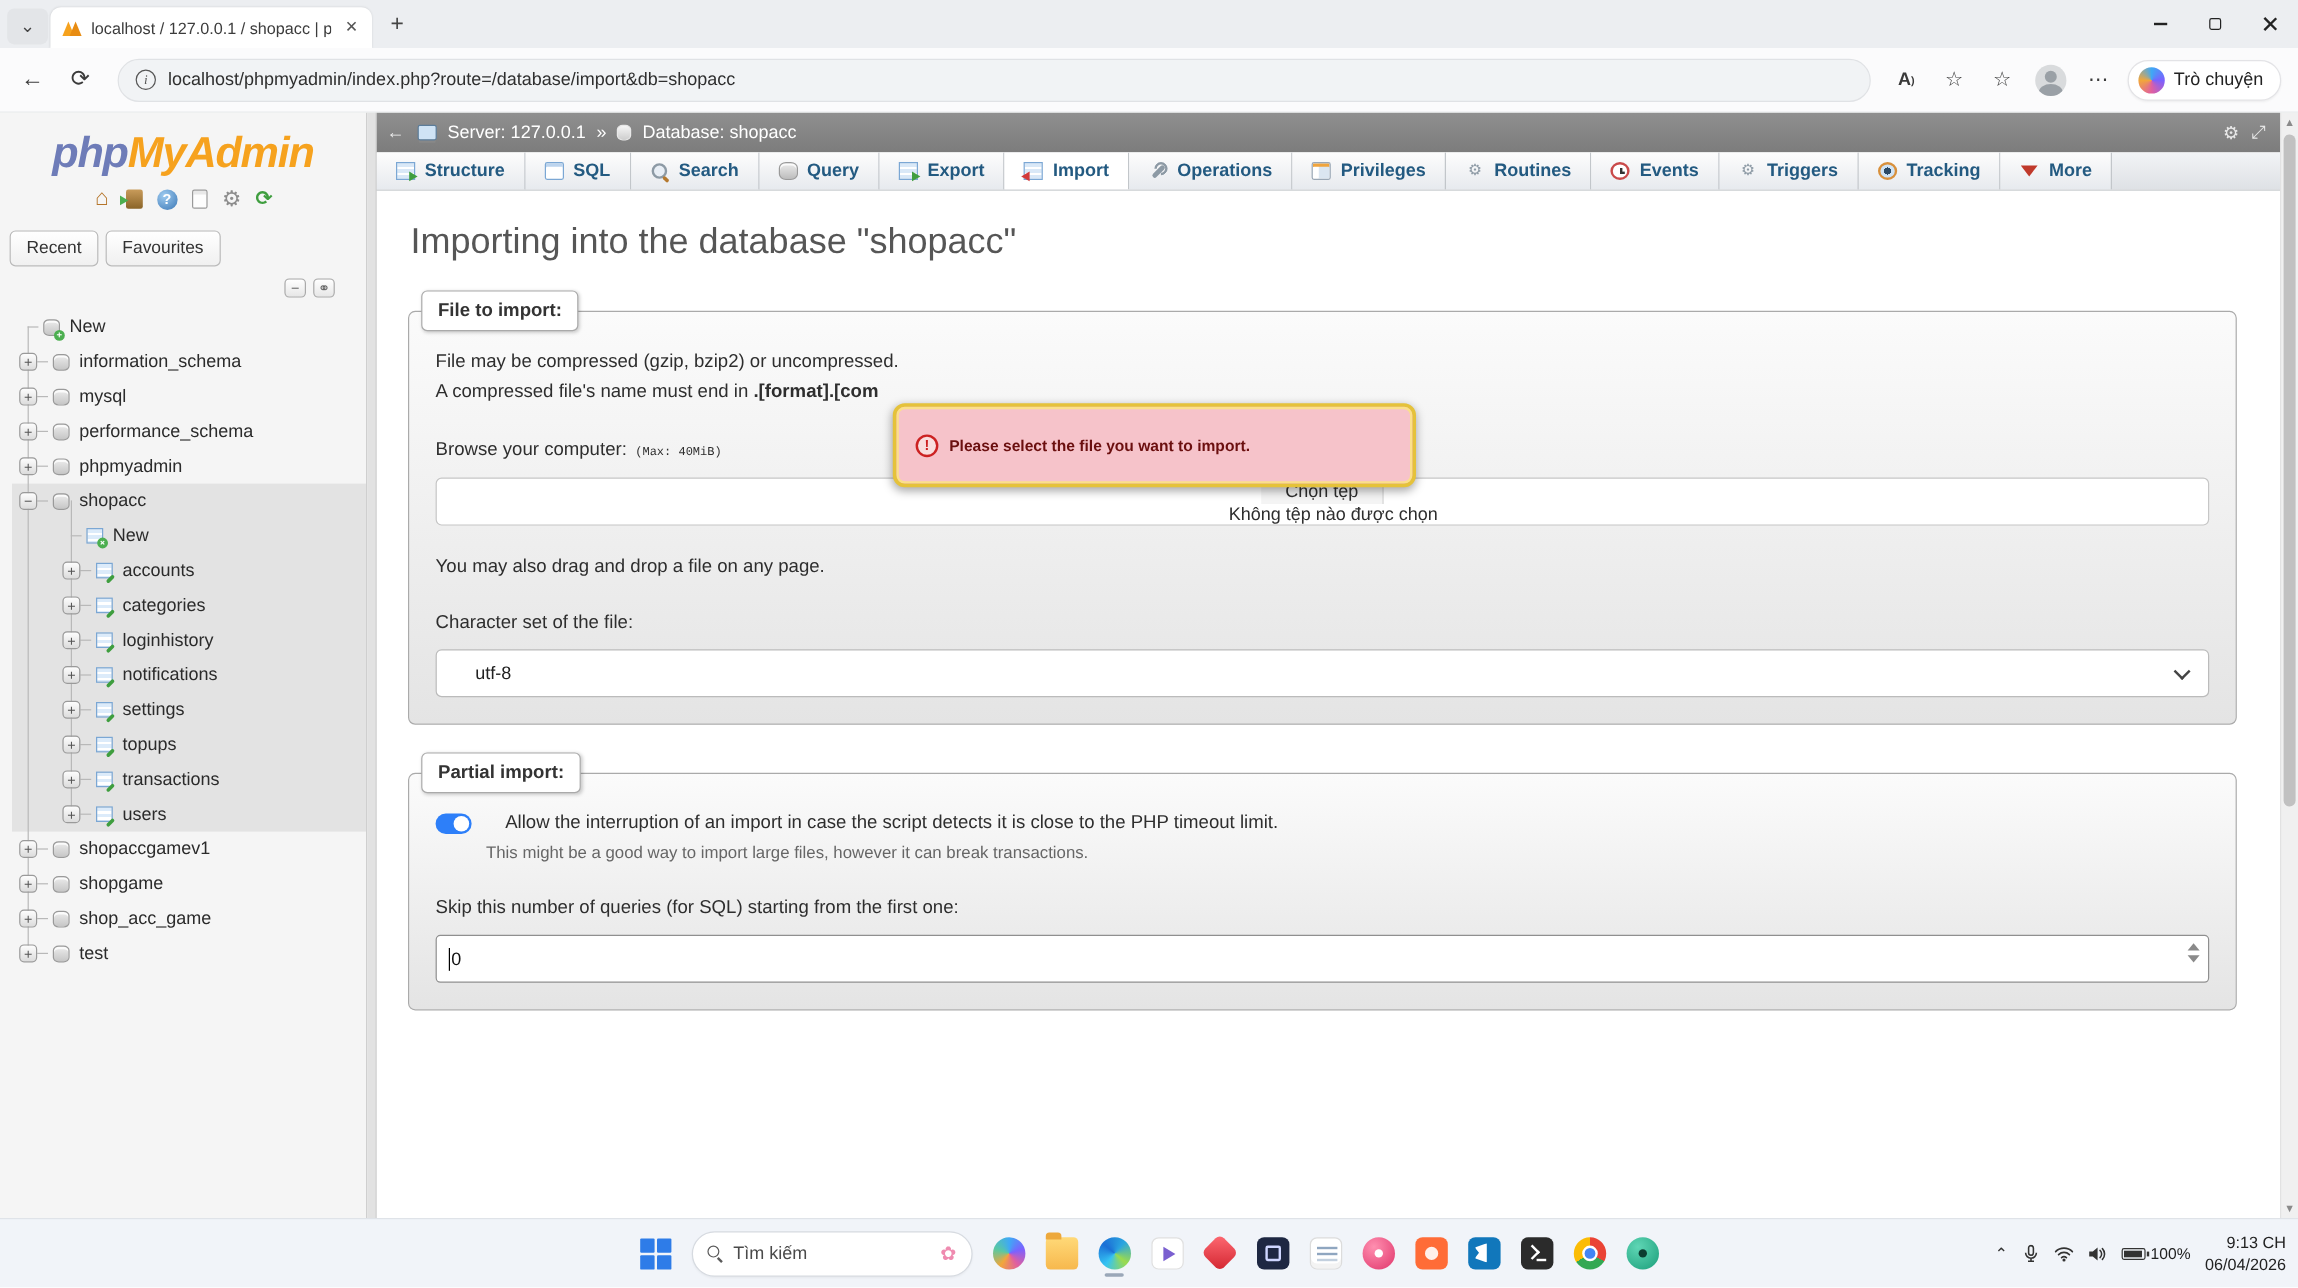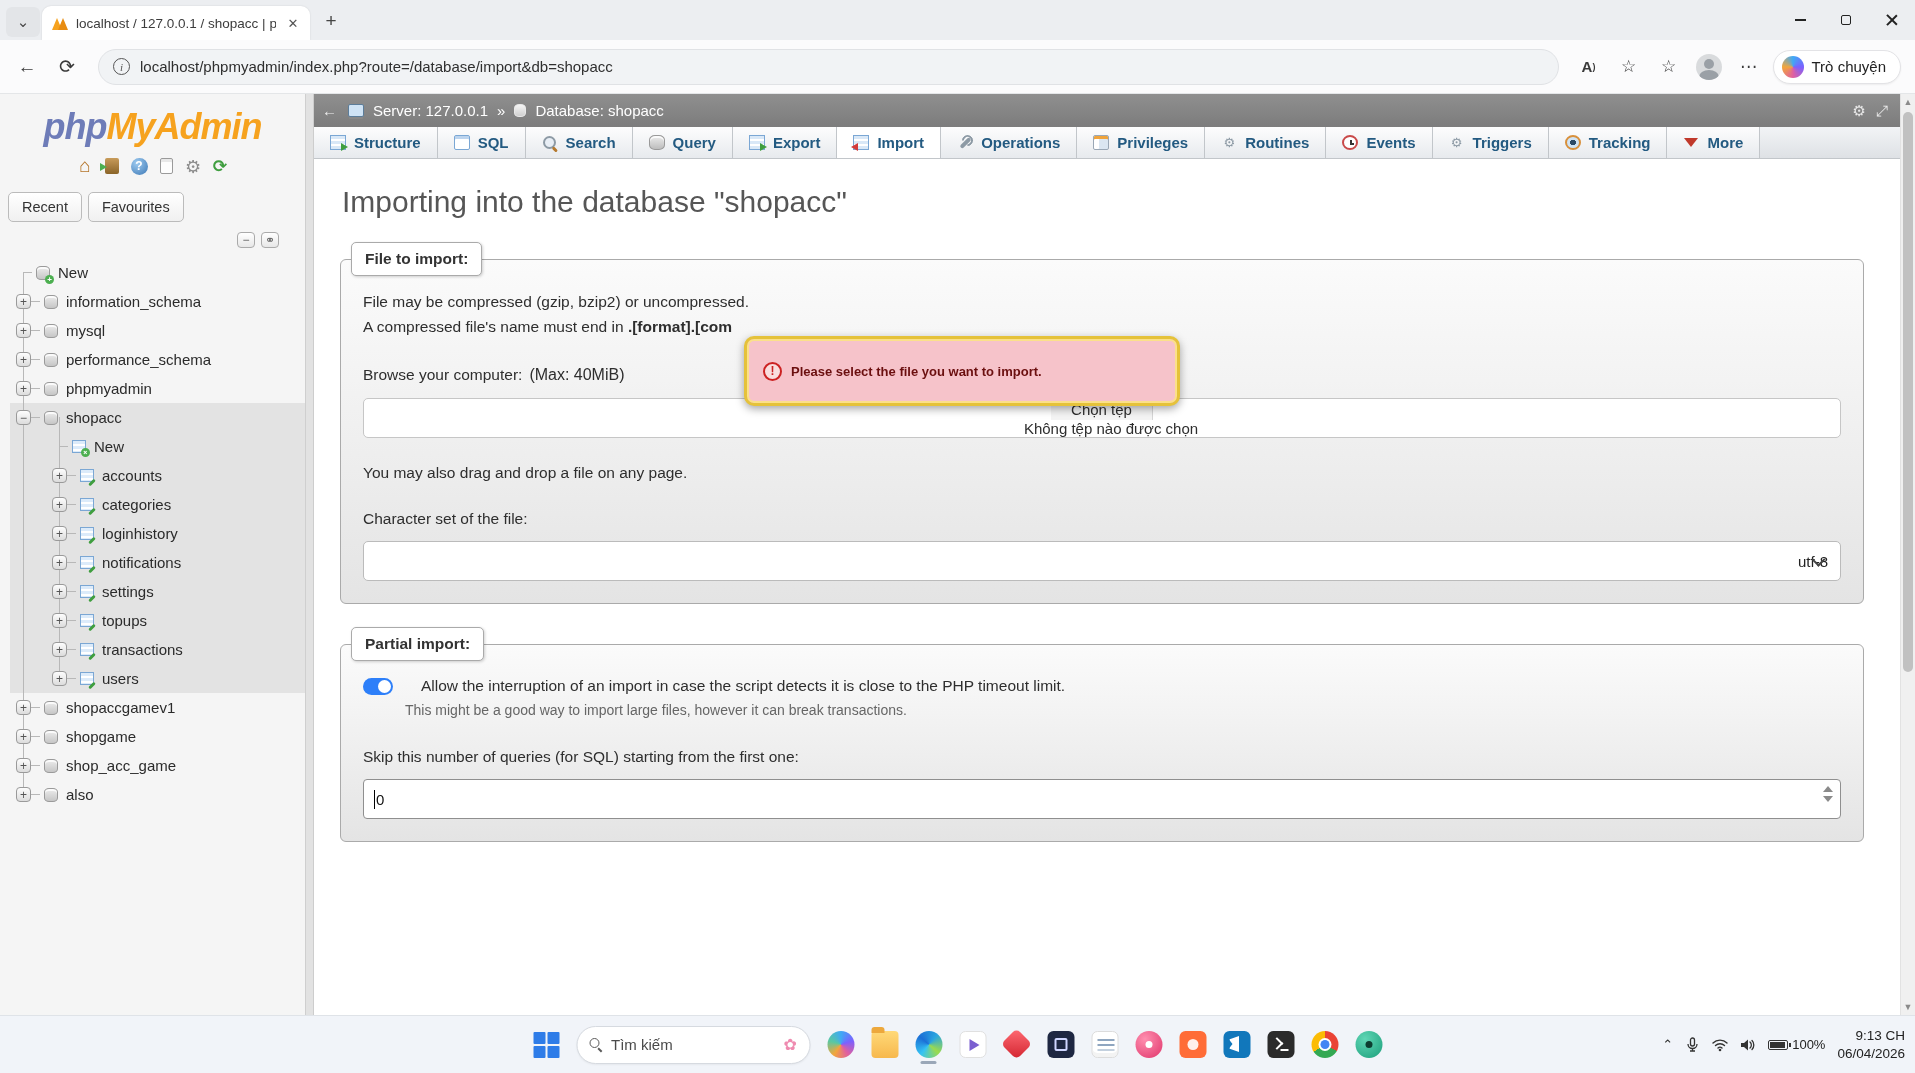--- a/index.html
+++ b/index.html
@@ -111,27 +111,27 @@
   
   .content { flex:1; background:#fff; overflow:hidden; padding:0 30px 0 18px; position:relative; min-height:0; }
   .page-title { margin:26px 0 0 10px; font-size:30px; font-weight:normal; color:#565656; }
   fieldset.pma { border:1px solid #aaa; border-radius:6px; background:linear-gradient(#fbfbfb,#e4e4e4); margin:40px 6px 0 8px; padding:26px 22px 22px; position:relative; }
   .legendbox { position:absolute; top:-18px; left:10px; background:#fff; border:1px solid #aaa; border-radius:5px; padding:7px 13px; font-weight:bold; font-size:15.5px; color:#333; box-shadow:1px 1px 3px rgba(0,0,0,.18); }
   .ftext { font-size:15.5px; color:#2e2e2e; margin-top:7px; }
   .errbox { position:absolute; left:403px; top:76px; width:436px; height:70px; background:#f6c3ca; border:3px solid #e5c23a; border-radius:10px; box-shadow:0 3px 8px rgba(0,0,0,.35), inset 0 0 0 2px #fbe08a; display:flex; align-items:center; gap:9px; padding:0 16px; z-index:10; }
   .err-ic { width:19px; height:19px; border-radius:50%; border:2.5px solid #cc2222; color:#cc2222; background:#f9dede; font-weight:bold; font-size:12px; display:flex; align-items:center; justify-content:center; flex:0 0 auto; }
   .err-text { font-size:13px; font-weight:bold; color:#6b0f0f; }
   .browse-row { margin-top:30px; display:flex; align-items:baseline; gap:7px; }
-  .maxnote { font-size:16px; color:#2e2e2e; }
+  .maxnote { font-size:10px; color:#2e2e2e;font-family:Liberation Mono, monospace; }
   .filebox { margin-top:14px; height:40px; background:#fff; border:1px solid #c6c6c6; border-radius:5px; display:flex; align-items:center; overflow:hidden;flex-direction:column; }
   .filebtn { height:100%; padding:0 20px; background:#f4f4f4; border-right:1px solid #d6d6d6; display:flex; align-items:center; font-size:15px; color:#2e2e2e; }
   .filename { padding-left:18px; font-size:15px; color:#2e2e2e; }
   .dragdrop { margin-top:26px; }
   .charset-label { margin-top:28px; }
-  .selectbox { margin-top:13px; height:40px; background:#fff; border:1px solid #bbb; border-radius:5px; display:flex; align-items:center; padding:0 12px; font-size:15px; color:#222; position:relative;justify-content:flex-end; }
+  .selectbox { margin-top:13px; height:40px; background:#fff; border:1px solid #bbb; border-radius:5px; display:flex; align-items:center; padding:0 32px; font-size:15px; color:#222; position:relative; }
   .sel-chev { position:absolute; right:18px; top:14px; width:10px; height:10px; border-right:2px solid #444; border-bottom:2px solid #444; transform:rotate(45deg) translateY(-2px); }
   .toggle-row { display:flex; align-items:center; gap:28px; margin-top:6px; }
   .toggle { width:30px; height:17px; border-radius:9px; background:#2d7ff9; position:relative; flex:0 0 auto; }
   .toggle::after { content:""; position:absolute; right:2px; top:2px; width:13px; height:13px; border-radius:50%; background:#fff; }
   .subnote { margin:7px 0 0 42px; font-size:14px; color:#666; }
   .skip-label { margin-top:30px; }
   .numbox { margin-top:13px; height:40px; background:#fff; border:1px solid #8f8f8f; border-radius:4px; display:flex; align-items:center; padding:0 10px; font-size:15px; color:#111; position:relative; }
   .caret { display:inline-block; width:1px; height:19px; background:#000; margin-right:1px; vertical-align:middle; }
   .spin { position:absolute; right:7px; top:6px; display:flex; flex-direction:column; gap:4px; align-items:center; }
   .spin i { border-left:5px solid transparent; border-right:5px solid transparent; }
@@ -403,21 +403,21 @@
             <span class="exp">+</span>
             <span class="hline"></span>
             <span class="dbicon"></span>
             <a class="tlabel">shop_acc_game</a>
           </div>
         <div class="trow">
             <span class="ind1"></span>
             <span class="exp">+</span>
             <span class="hline"></span>
             <span class="dbicon"></span>
-            <a class="tlabel">also</a>
+            <a class="tlabel">test</a>
           </div>
       </div>
     </div>
 
     <div class="resizer"></div>
 
     <div class="main">
       <div class="crumb">
         <span class="crumb-collapse">←</span>
         <span class="srv-ic"></span>

